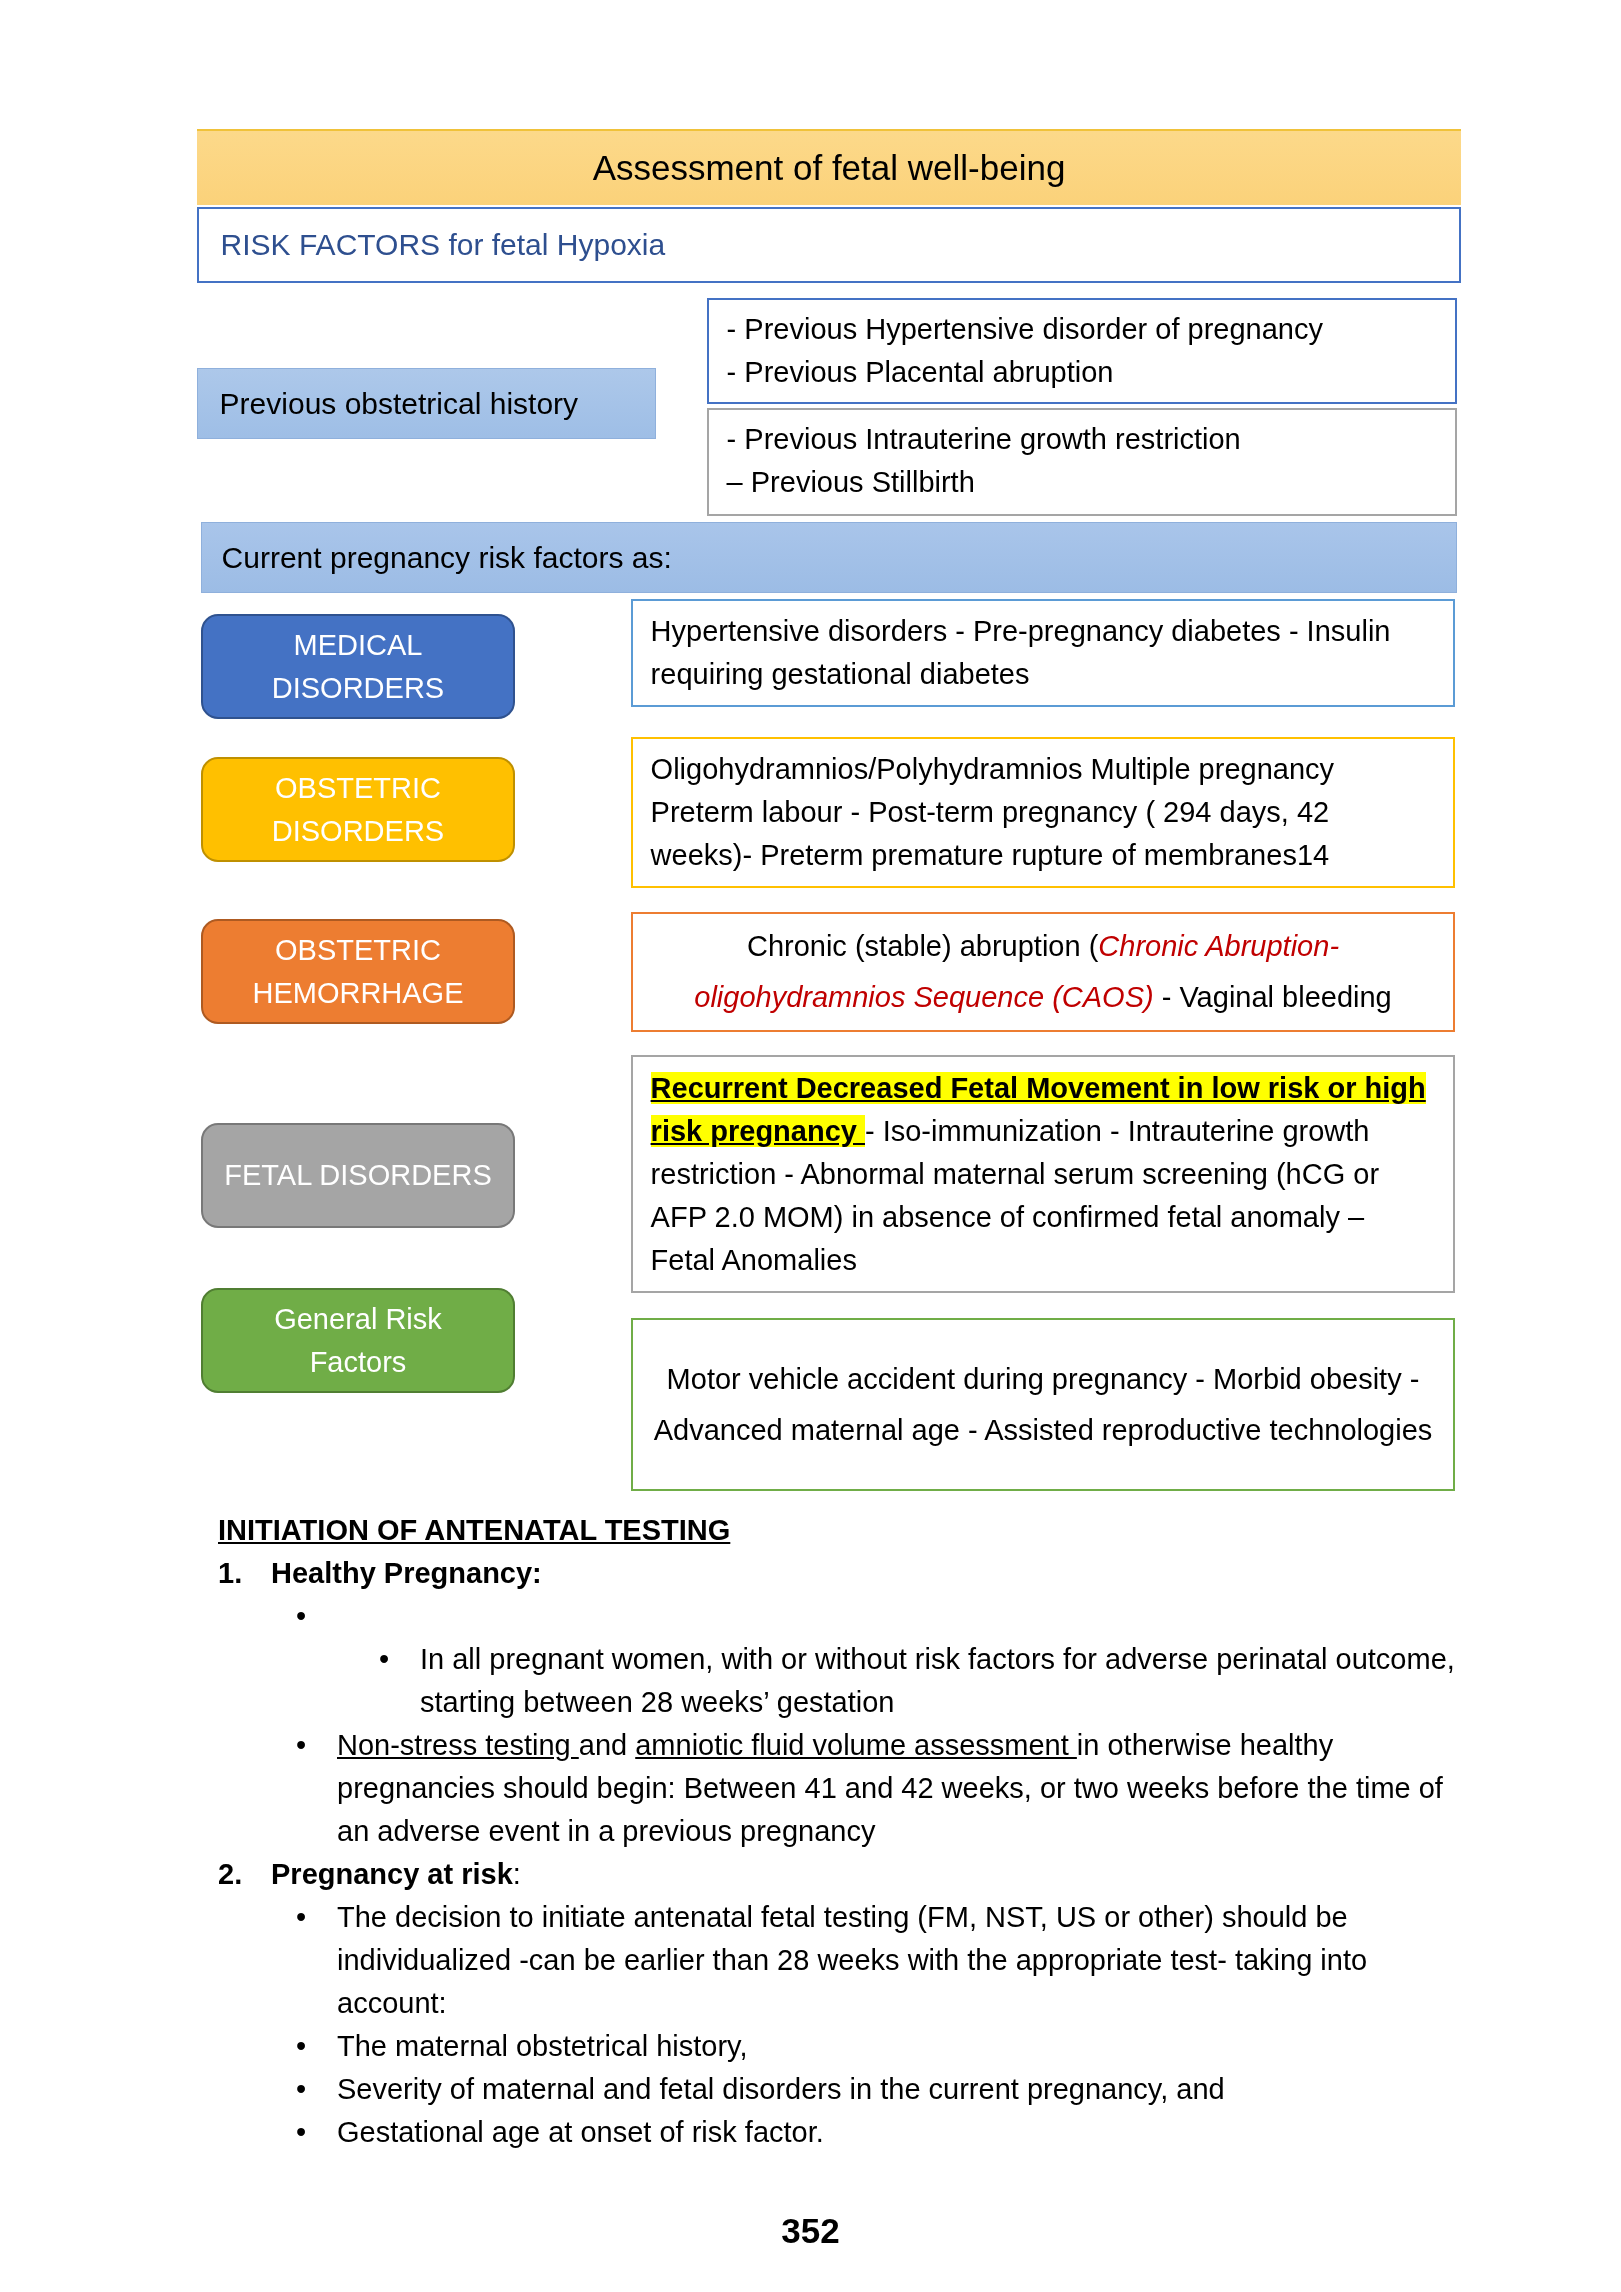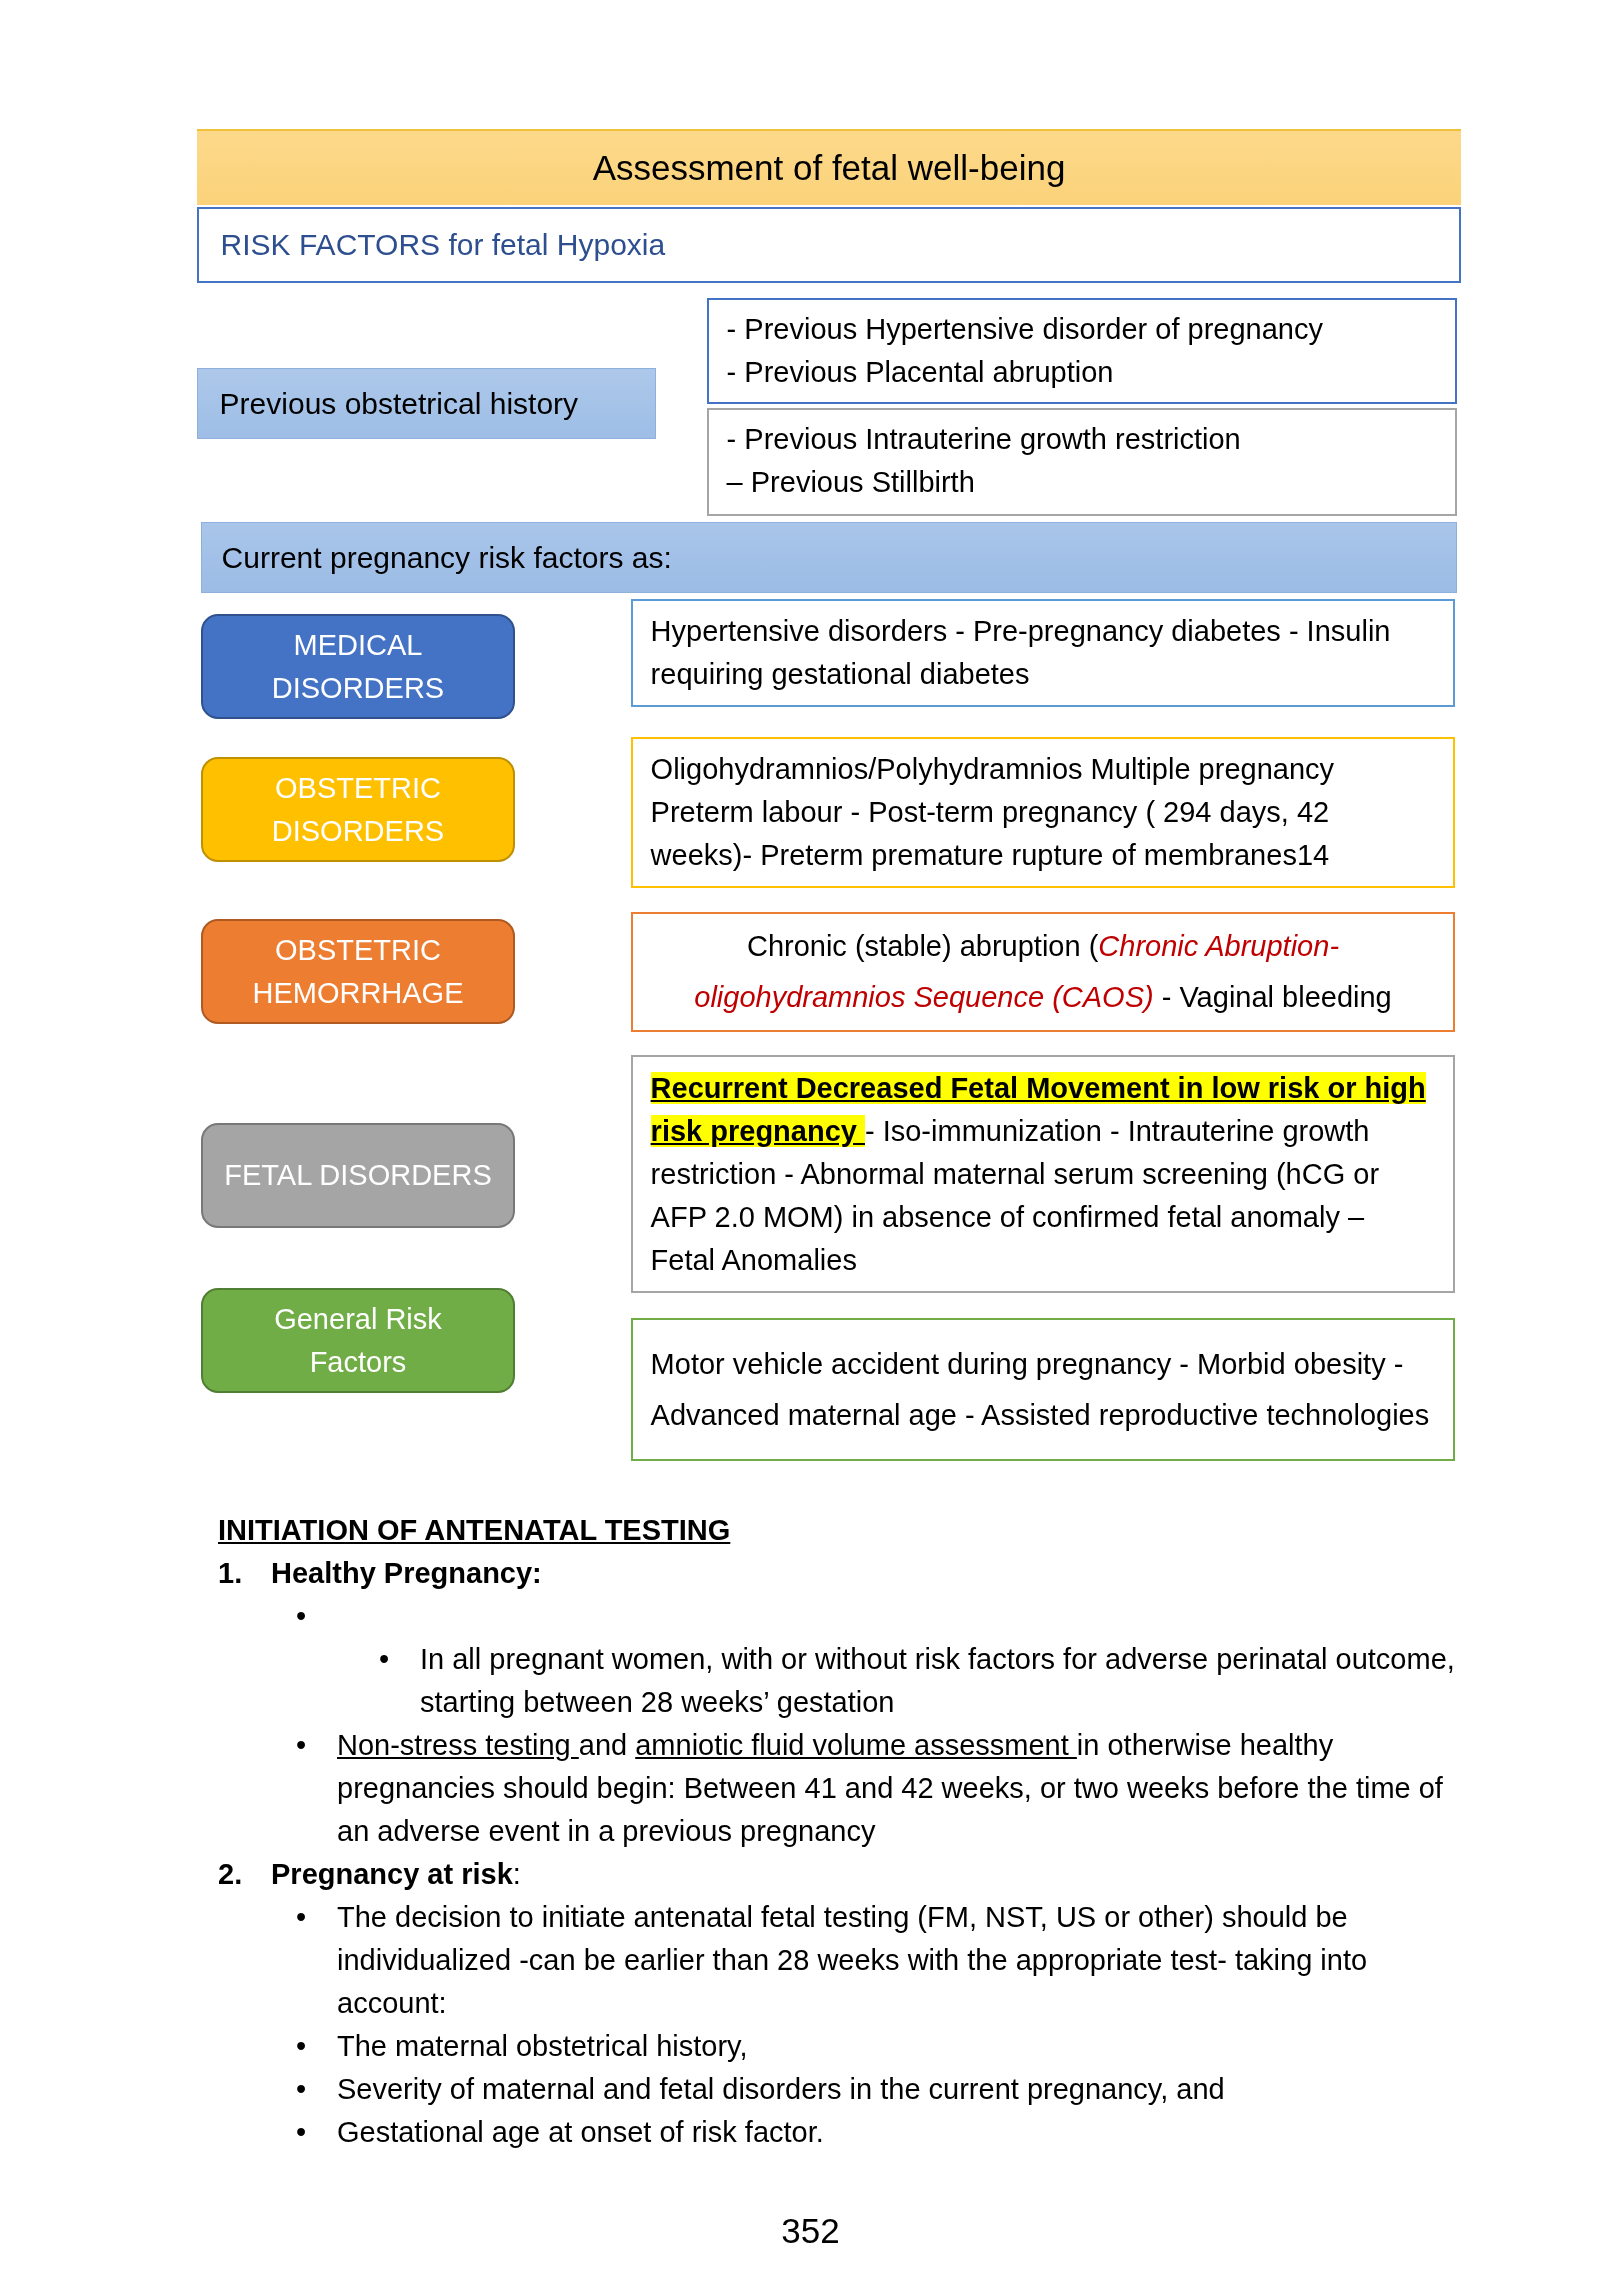--- a/index.html
+++ b/index.html
@@ -38,36 +38,36 @@
     #cat-fetal { top: 1123px; height: 105px; background: #a5a5a5; border: 2.9px solid #787878; }
     #cat-general { top: 1288px; height: 105px; background: #70ad47; border: 2.9px solid #507e32; }
 
     
     .detail { left: 631px; width: 824px; background: #fff; font-size: 29px; line-height: 43px;
       padding: 0 17.6px; display: flex; flex-direction: column; justify-content: center; }
     #det-medical { top: 599px; height: 108px; border: 2.9px solid #5b9bd5; }
     #det-obstetric { top: 737px; height: 151px; border: 2.9px solid #ffc000; }
     #det-hemorrhage { top: 912px; height: 120px; border: 2.9px solid #ed7d31; text-align: center; line-height: 51px; }
     #det-fetal { top: 1055px; height: 238px; border: 2.9px solid #a5a5a5; }
-    #det-general { top: 1318px; height: 143px; border: 2.9px solid #70ad47; text-align: left; line-height: 51px; }
+    #det-general { top: 1318px; height: 173px; border: 2.9px solid #70ad47; text-align: center; line-height: 51px; }
     .red-italic { color: #c00000; font-style: italic; }
     .hl { background: #ffff00; font-weight: bold; text-decoration: underline; }
 
     
     #text-section { left: 218px; top: 1509px; width: 1245px; font-size: 29px; line-height: 43px; }
     .h-underline { font-weight: bold; text-decoration: underline; }
     .num-item { display: flex; }
     .num-item .num { width: 53px; font-weight: bold; }
     .bullet-item { display: flex; }
     .bullet-item .dot { width: 41px; flex: none; }
     .lvl1 { padding-left: 78px; }
     .lvl2 { padding-left: 161px; }
     .u { text-decoration: underline; }
     #page-number { left: 0; width: 1621px; top: 2211px; text-align: center;
-      font-size: 35px; font-weight: normal; }
+      font-size: 35px; font-weight: bold; }
   </style>
 </head>
 <body>
 
 <div id="title-bar" class="abs">Assessment of fetal well-being</div>
 <div id="risk-header" class="abs">RISK FACTORS for fetal Hypoxia</div>
 
 <div id="prev-label" class="abs">Previous obstetrical history</div>
 <div id="prev-box-1" class="abs prev-box">
   <div>- Previous Hypertensive disorder of pregnancy</div>

